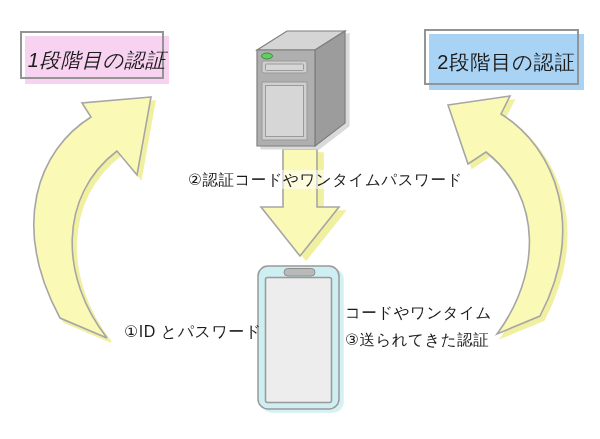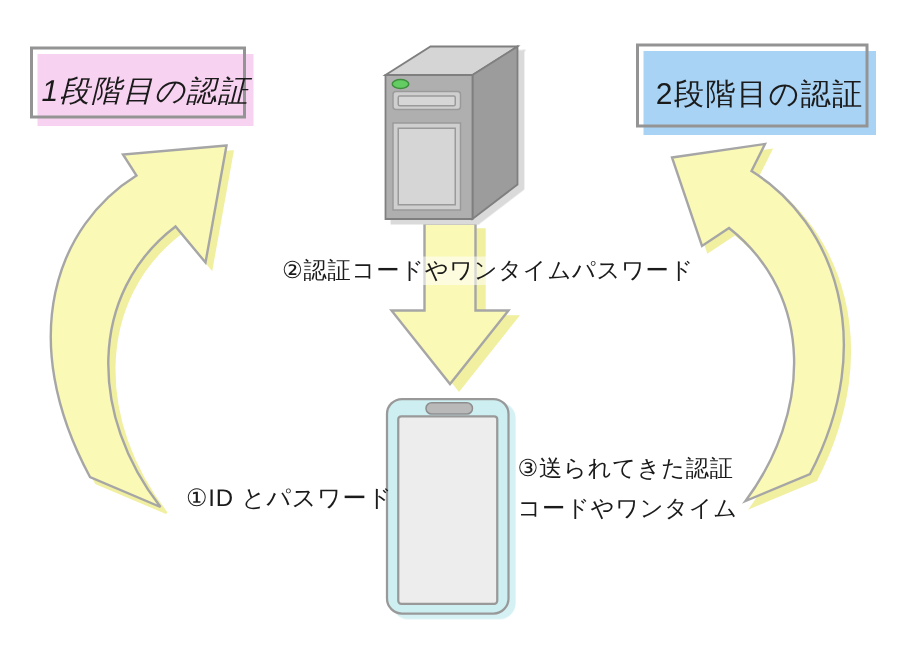--- a/index.html
+++ b/index.html
@@ -86,17 +86,17 @@
     <div class="tbox-label">2段階目の認証</div>
   </div>
 
   <div class="note" style="left:176px; top:170px;margin-left:10px;">
     <span class="halo">②認証コードやワンタイムパスワード</span>
   </div>
 
   <div class="note" style="left:124px; top:322px; font-size:16px;">①ID とパスワード</div>
 
   <div class="note note-multiline" style="left:345px; top:299px;">
+    <div>コードやワンタイム</div>
     <div>③送られてきた認証</div>
-    <div>コードやワンタイム</div>
   </div>
 
 </div>
 
 </body></html>

